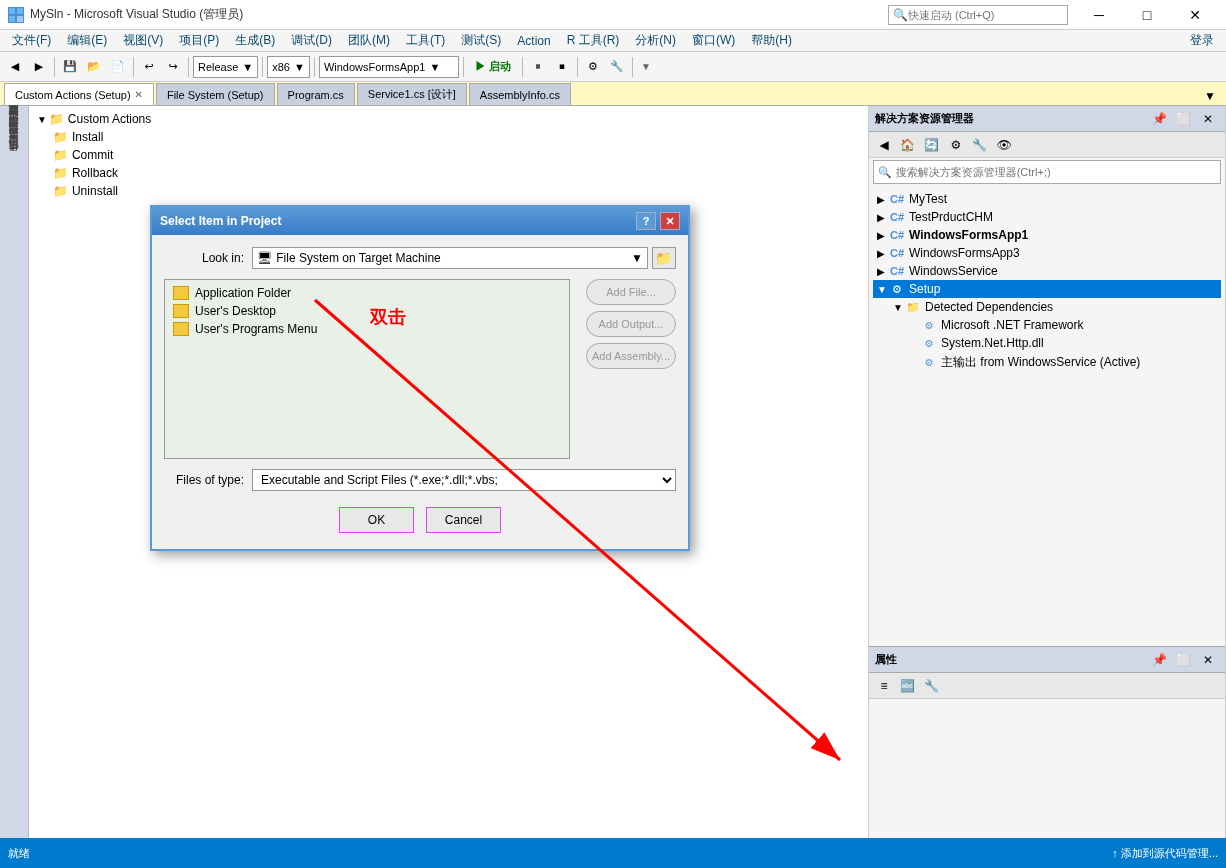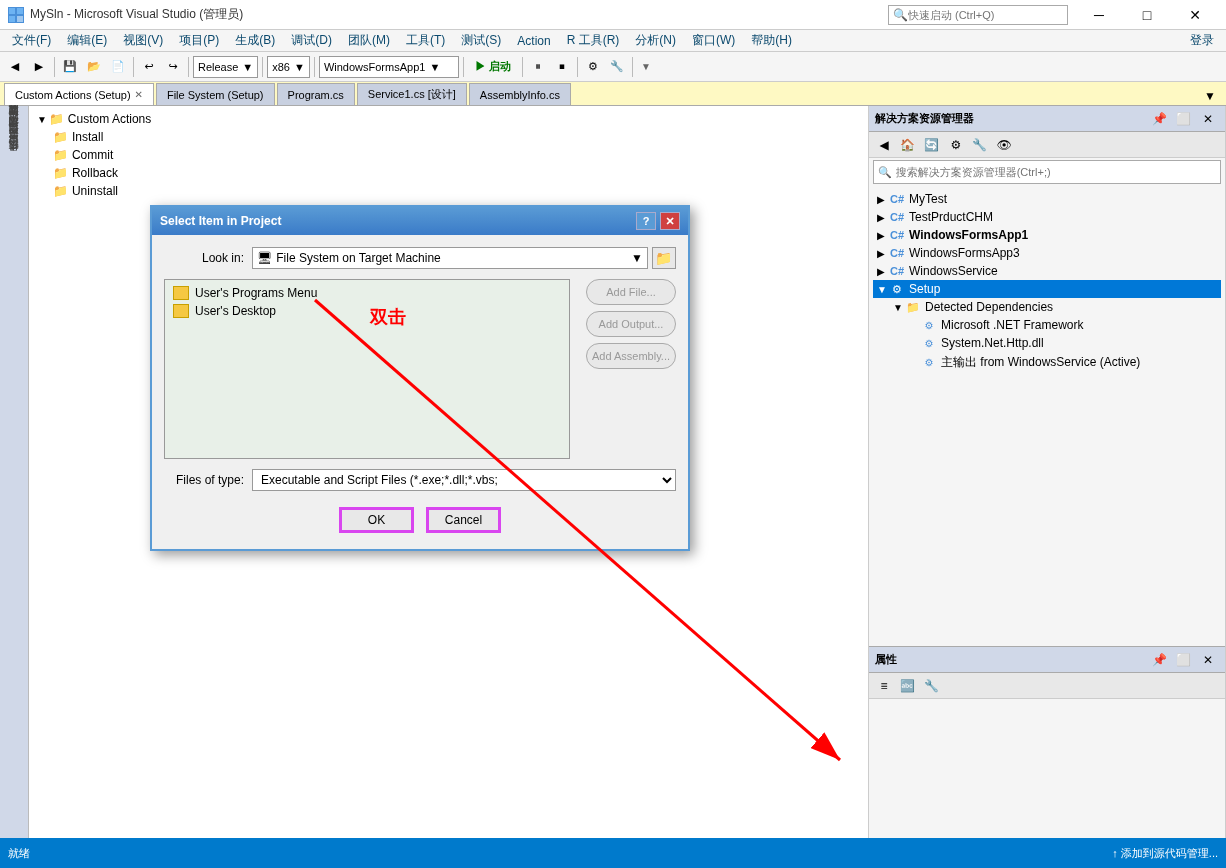--- a/index.html
+++ b/index.html
@@ -69,21 +69,21 @@
     .file-item { display: flex; align-items: center; padding: 2px 4px; font-size: 12px; cursor: pointer; }
     .file-item-icon { width: 16px; height: 14px; margin-right: 6px; background: #f5c842; border: 1px solid #c8a000; display: inline-block; flex-shrink: 0; }
 
     .dialog-right-btns { display: flex; flex-direction: column; gap: 6px; margin-left: 8px; }
     .dialog-action-btn { width: 90px; height: 26px; border: 1px solid #aaa; background: #e8e8e8; font-size: 11px; cursor: pointer; display: flex; align-items: center; justify-content: center; }
     .dialog-action-btn.disabled { color: #999; cursor: default; border-radius: 13px; }
 
     .dialog-bottom-row { display: flex; align-items: center; margin-bottom: 8px; gap: 8px; }
     .dialog-input { flex: 1; height: 22px; border: 1px solid #999; font-size: 12px; padding: 0 4px; background: #fff; }
     .dialog-footer { display: flex; justify-content: center; gap: 12px; padding: 8px 0 4px 0; }
-    .dialog-footer-btn { width: 75px; height: 26px; border: 3px solid #d946ef; background: #e8e8e8; font-size: 12px; cursor: pointer; }
+    .dialog-footer-btn { width: 75px; height: 26px; border: 1px solid #d946ef; background: #e8e8e8; font-size: 12px; cursor: pointer; }
 
     
     .annotation-arrow { position: absolute; pointer-events: none; z-index: 200; }
 
     
     .annotation-text { position: absolute; color: #ff0000; font-size: 18px; font-weight: bold; z-index: 200; pointer-events: none; }
   </style>
 </head>
 <body>
 
@@ -375,25 +375,29 @@
             <span style="cursor:pointer;">▼</span>
           </div>
           <button class="dialog-folder-btn">📁</button>
         </div>
       </div>
 
       <div style="display:flex;gap:8px;">
         <div class="dialog-file-list" style="flex:1;">
           <div class="file-item">
             <span class="file-item-icon"></span>
-            <span>User's Programs Menu</span>
+            <span>Application Folder</span>
           </div>
           <div class="file-item">
             <span class="file-item-icon"></span>
             <span>User's Desktop</span>
+          </div>
+          <div class="file-item">
+            <span class="file-item-icon"></span>
+            <span>User's Programs Menu</span>
           </div>
         </div>
         <div class="dialog-right-btns">
           <button class="dialog-action-btn disabled">Add File...</button>
           <button class="dialog-action-btn disabled">Add Output...</button>
           <button class="dialog-action-btn disabled">Add Assembly...</button>
         </div>
       </div>
 
 

